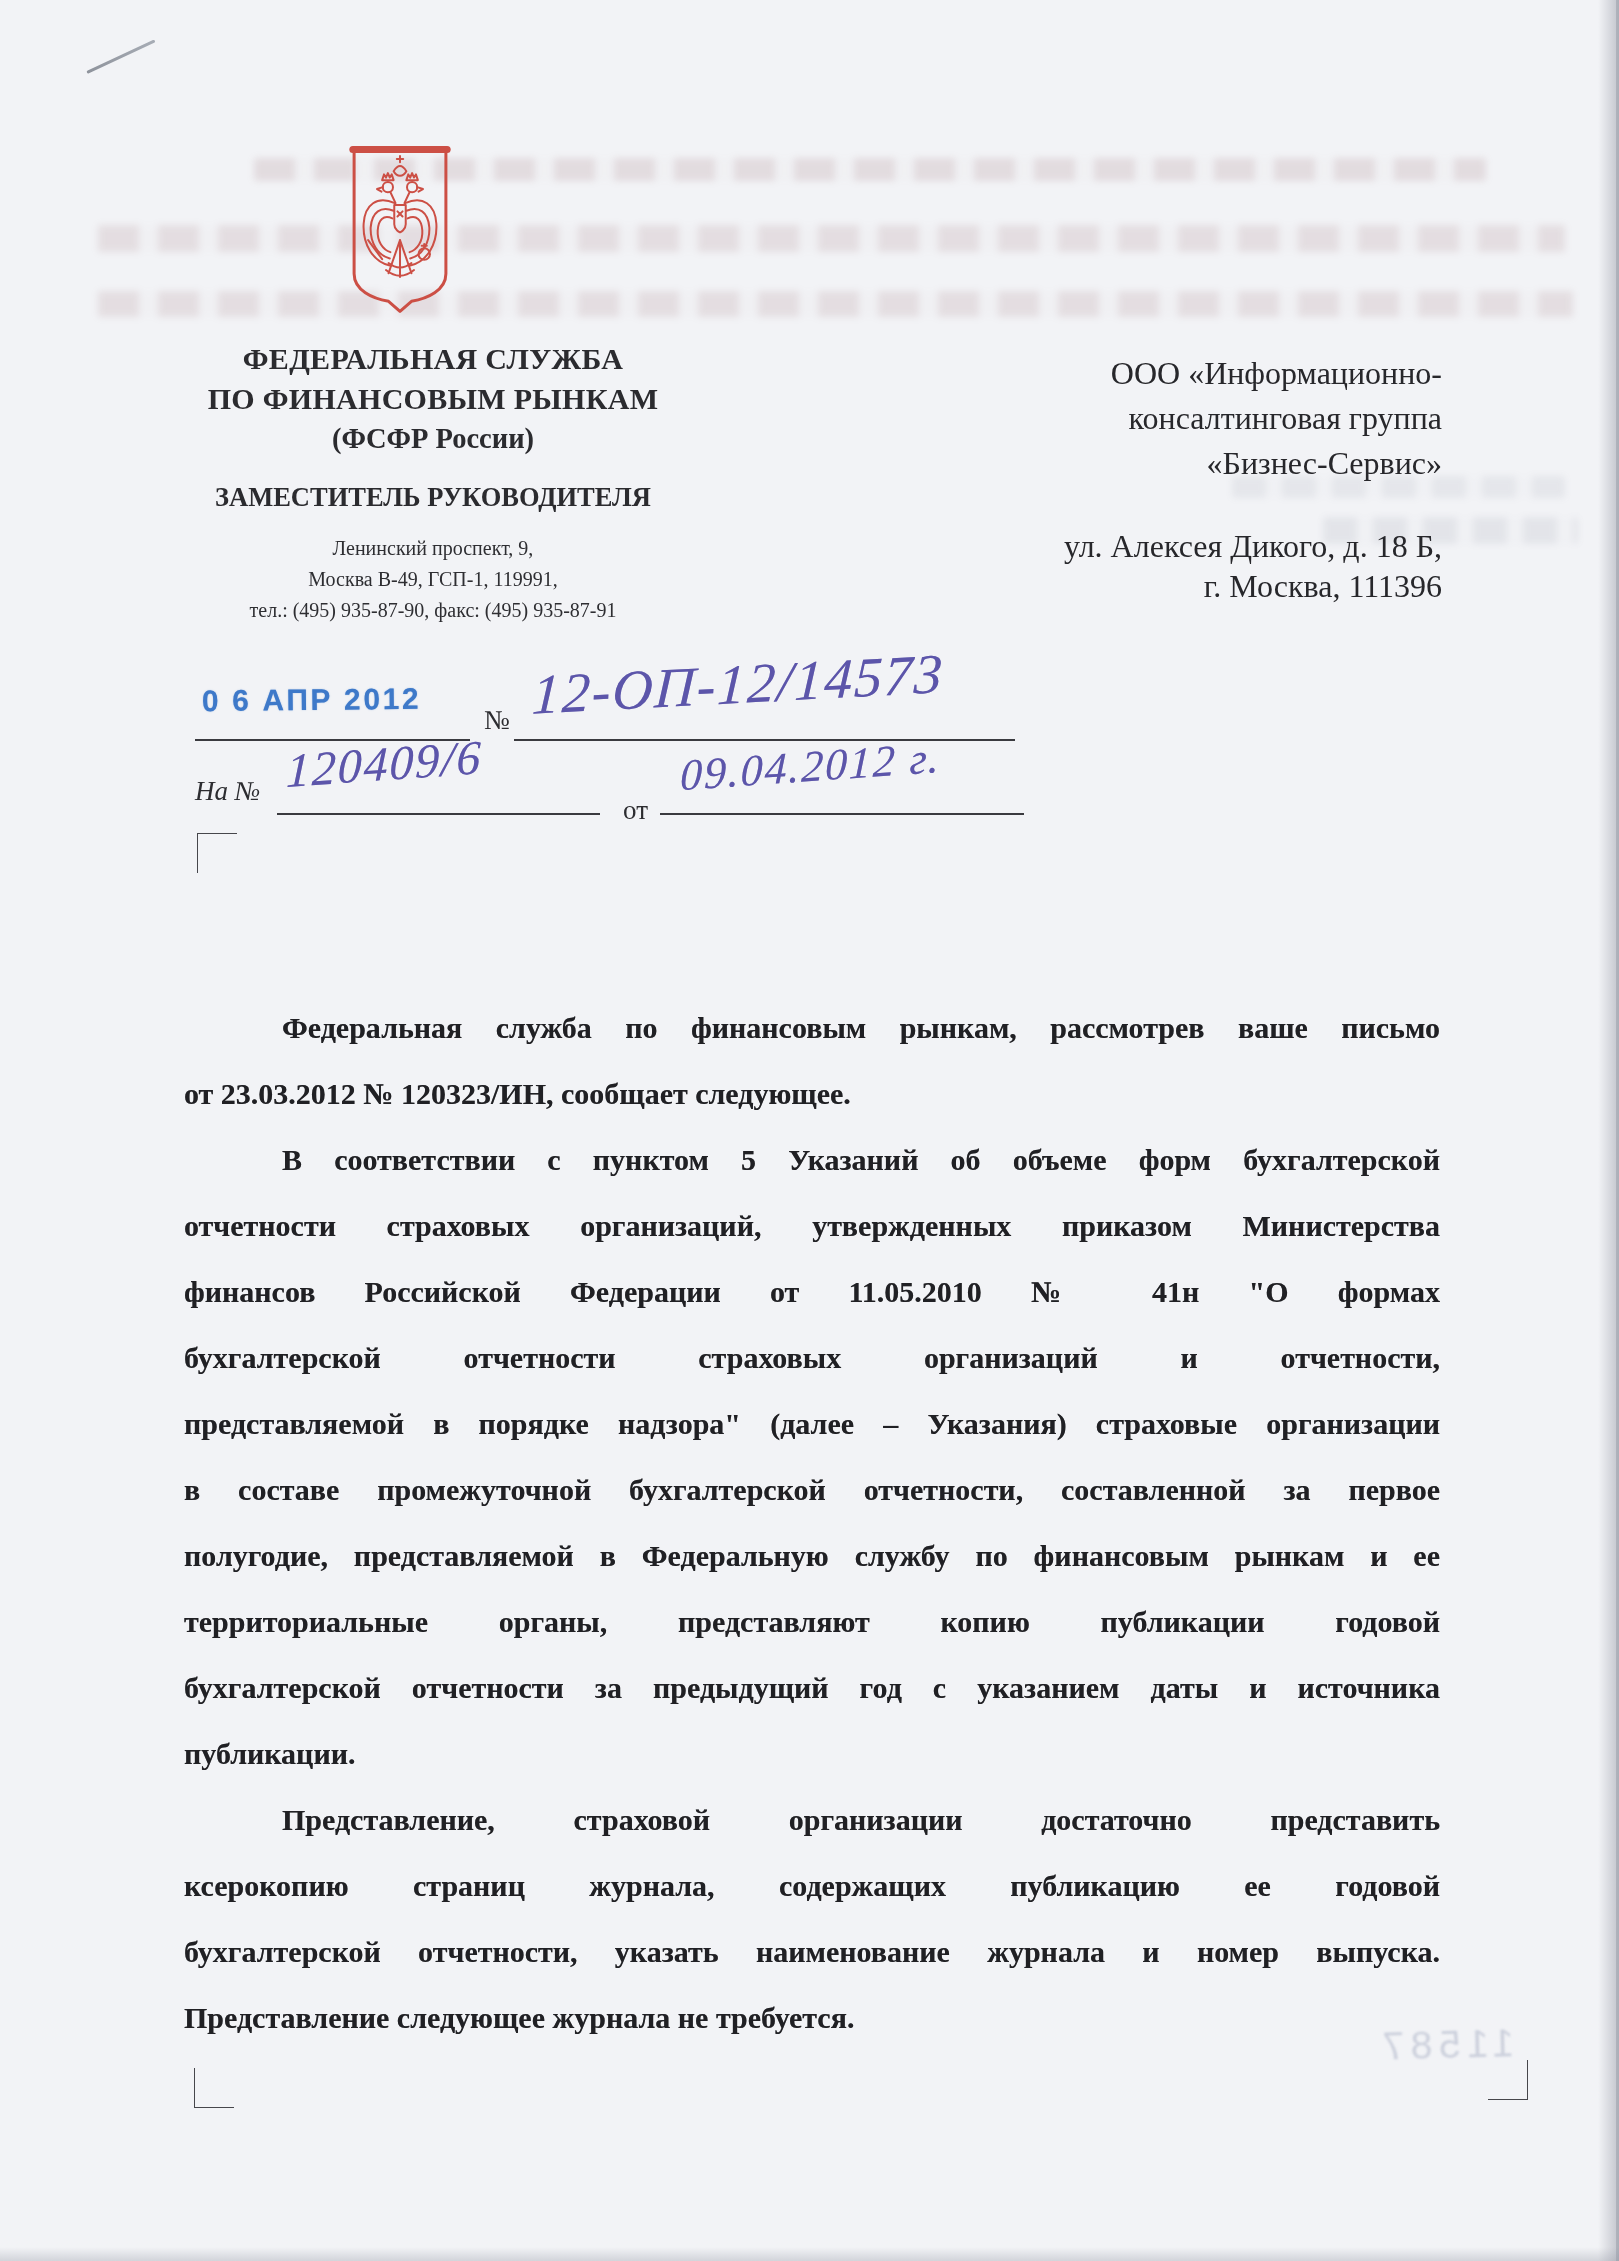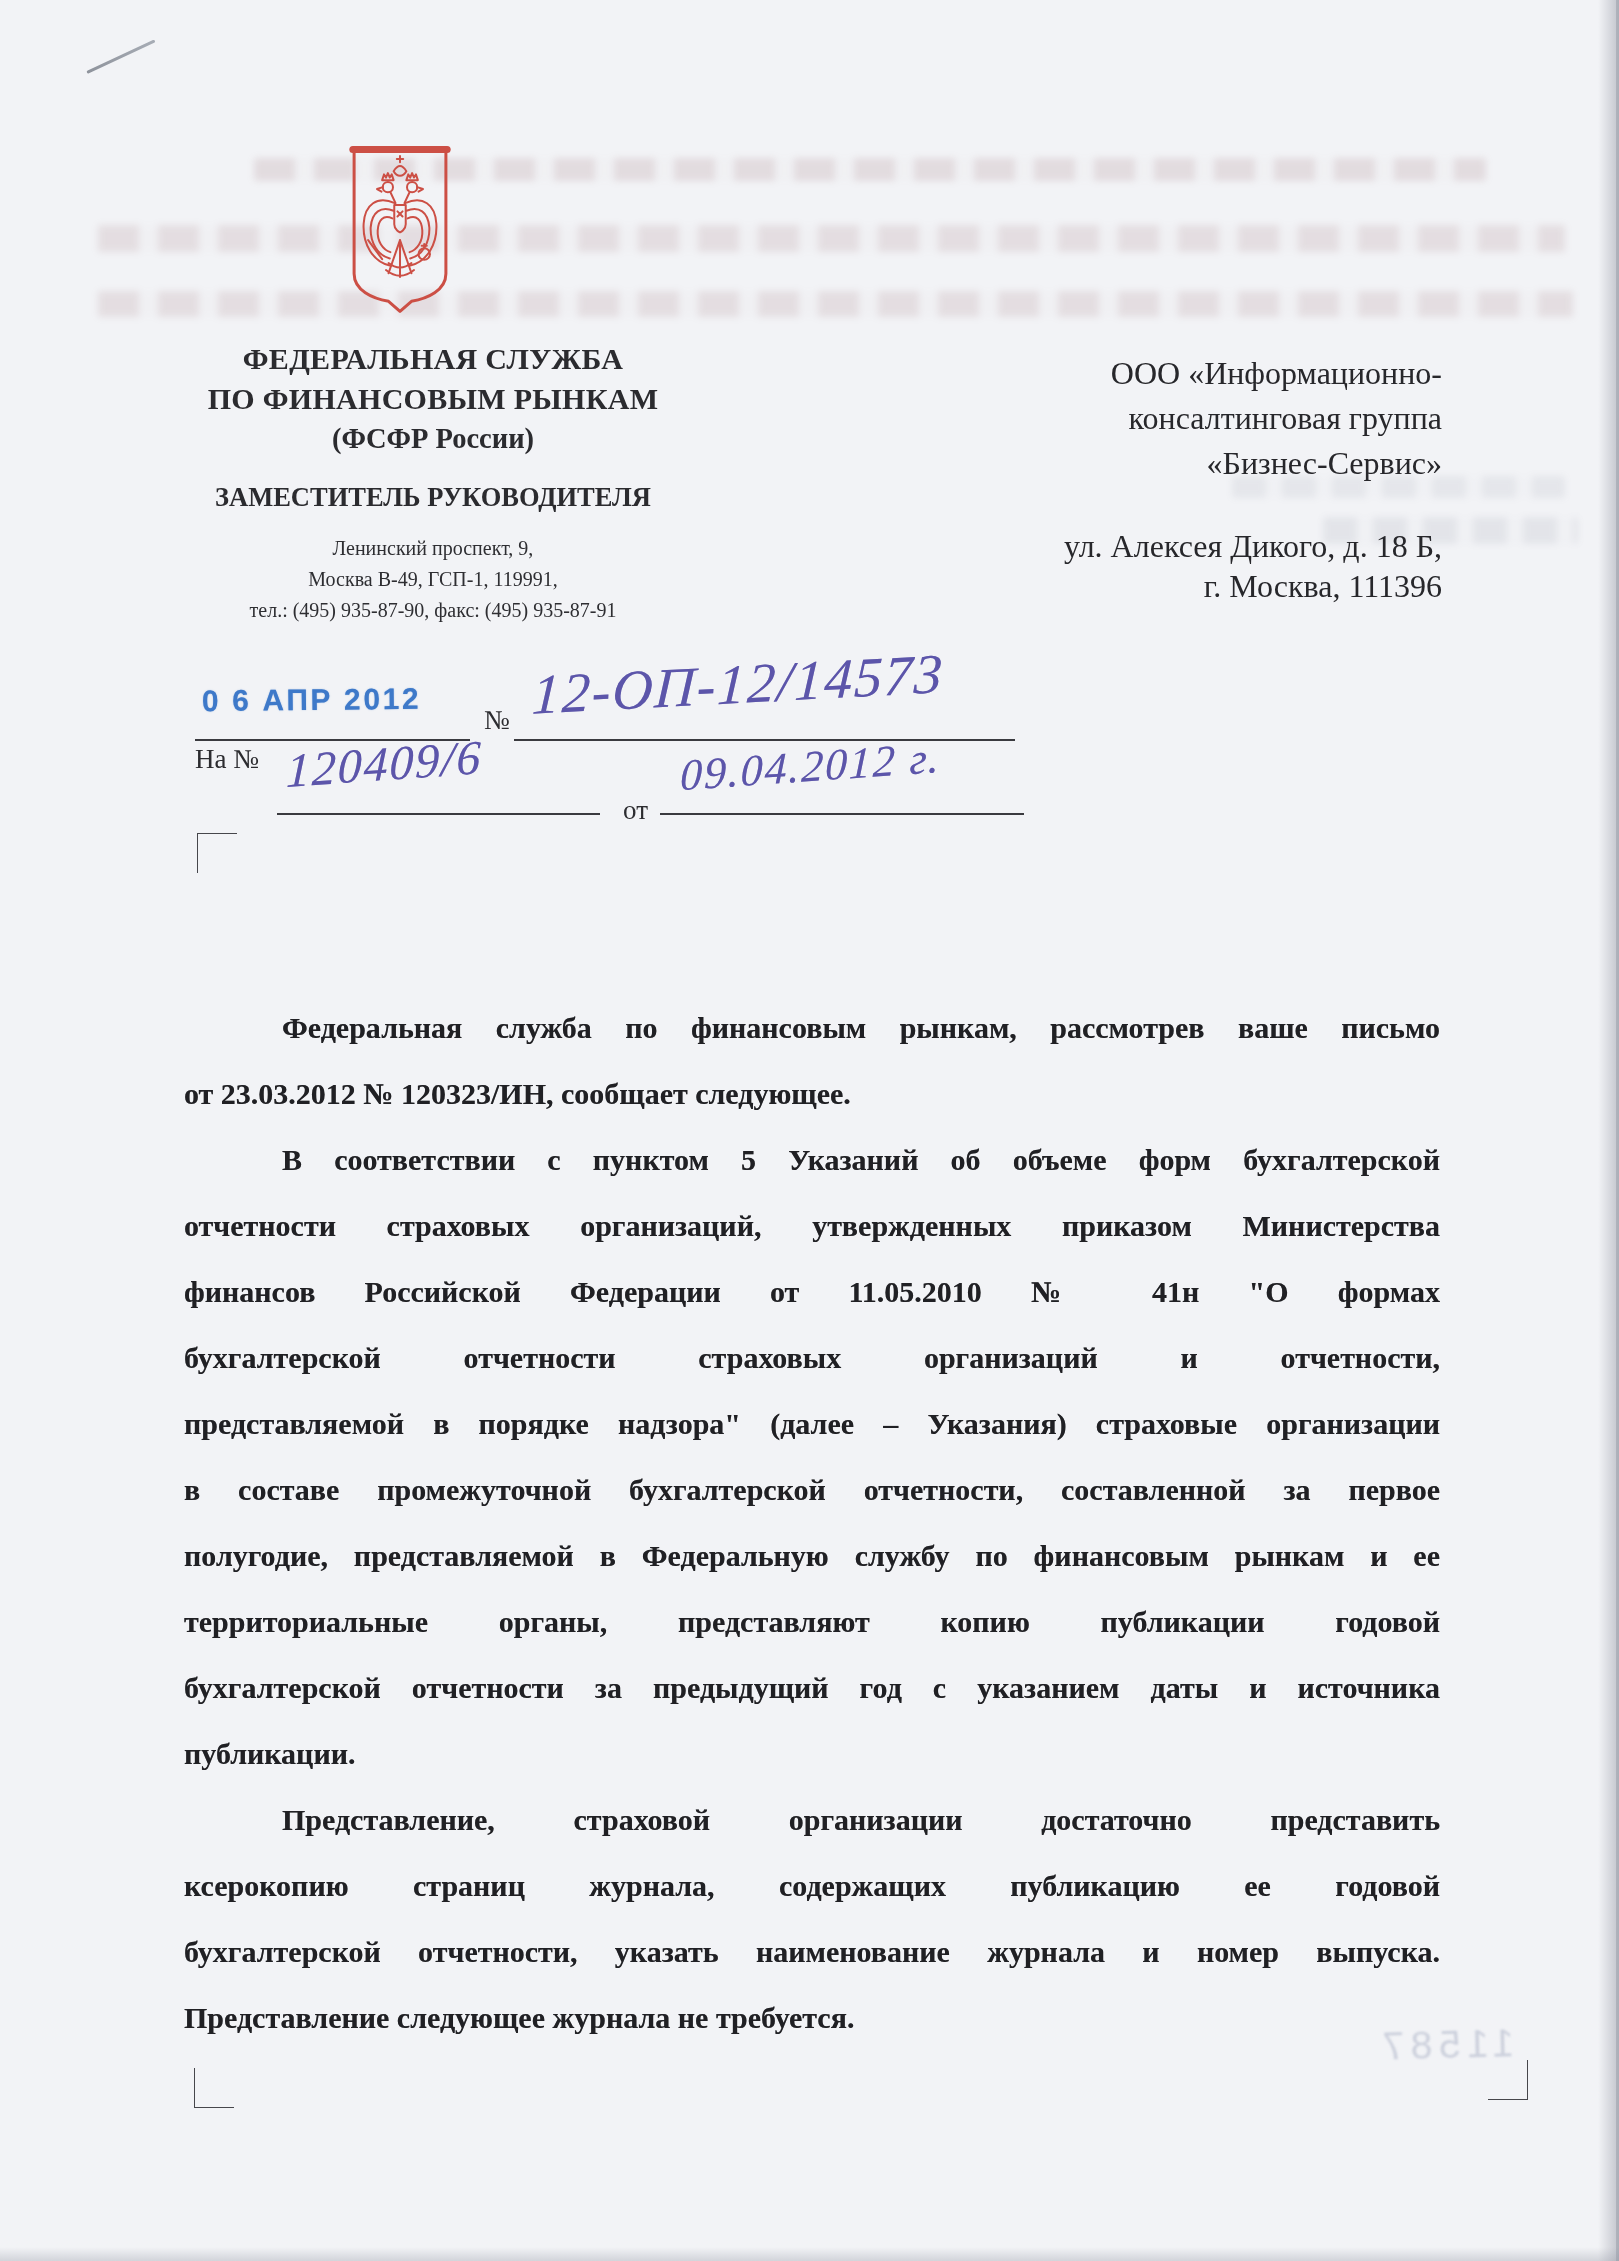--- a/index.html
+++ b/index.html
@@ -52,21 +52,21 @@
   .recipient .name{font-size:32px;line-height:45px;color:#27272b;}
   .recipient .addr{font-size:32px;line-height:40px;margin-top:40px;color:#27272b;}
 
   
   .stamp-date{position:absolute;left:202px;top:683px;
     font-family:"Liberation Sans", sans-serif;font-weight:bold;
     font-size:30px;letter-spacing:2.6px;color:#3e79c9;
     transform:rotate(-.6deg);text-shadow:0 0 1.3px rgba(62,121,201,.55);}
   .ref-label{position:absolute;font-size:27px;color:#2c2c30;}
   .lbl-no{left:484px;top:705px;}
-  .lbl-nano{left:195px;top:744px;}
+  .lbl-nano{left:195px;top:776px;font-style:italic;}
   .lbl-ot{left:623px;top:779px;margin-top:16px;}
   .rule{position:absolute;height:1.9px;background:#3a3a3f;}
   .ruleA{left:195px;top:739px;width:275px;}
   .ruleB{left:514px;top:739px;width:501px;}
   .ruleC{left:277px;top:813px;width:323px;}
   .ruleD{left:660px;top:813px;width:364px;}
   .handw{position:absolute;font-style:italic;color:#5c55aa;
     letter-spacing:1.9px;white-space:nowrap;
     text-shadow:0 0 0.6px rgba(92,85,170,.5);}
   .hw1{left:532px;top:652px;font-size:56px;transform:rotate(-3deg) skewX(-6deg);}

